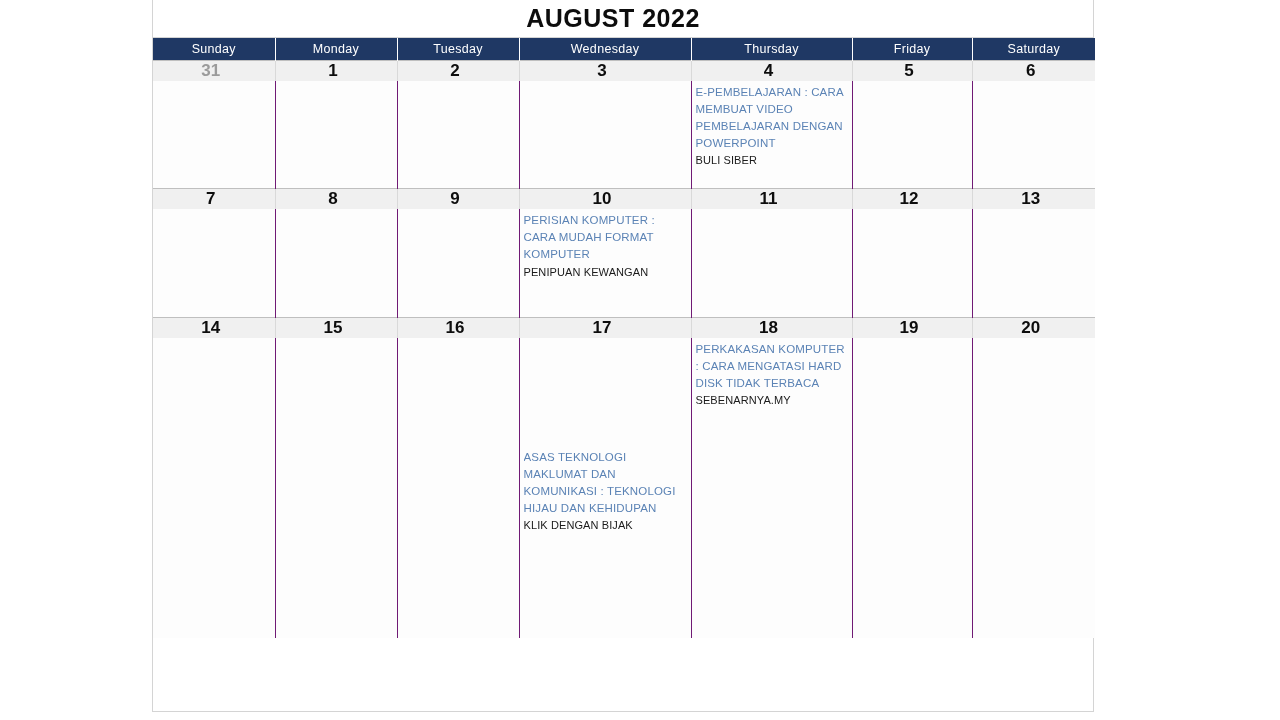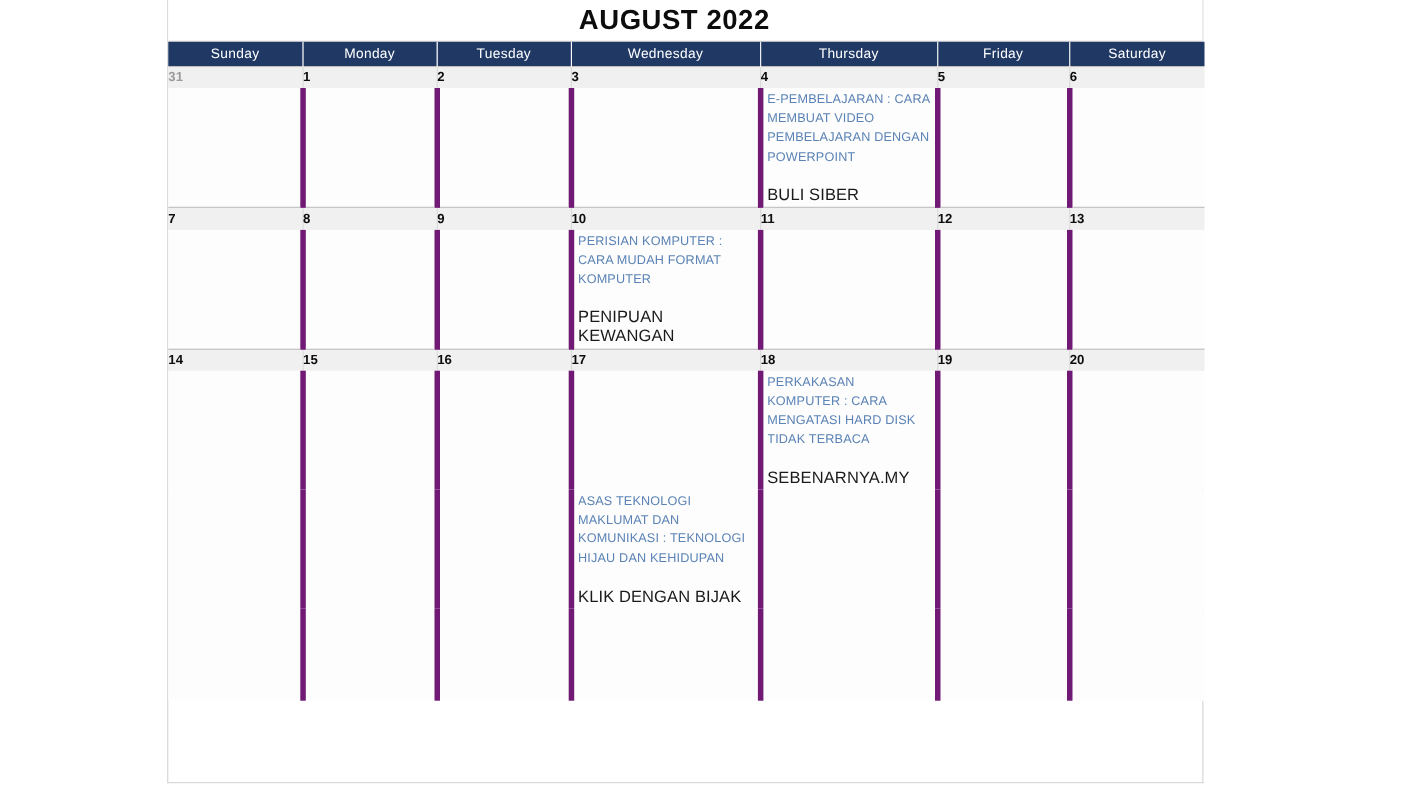--- a/index.html
+++ b/index.html
@@ -71,63 +71,62 @@
     border-right: 1px solid #ffffff;
     padding: 0;
   }
   thead th:first-child { border-left: none; }
   thead th:last-child  { border-right: none; }
 
   tr.date-row td {
     background: #f0f0f0;
     height: 20px;
     padding: 0 6px 0 0;
-    text-align: left;
+    text-align: center;
     vertical-align: middle;
-    font-size: 12px;
+    font-size: 17px;
     font-weight: bold;
     color: #0d0d0d;
     border-left: 1px solid #d9d9d9;
     border-right: 1px solid #d9d9d9;
     border-top: 1px solid #bfbfbf;
   }
   tr.date-row td:first-child { border-left: none; }
   tr.date-row td:last-child  { border-right: none; }
   tr.date-row td.muted { color: #9b9b9b; }
 
   tr.body-row td {
     background: #fdfdfd;
     height: 108px;
     vertical-align: top;
     padding: 3px 4px 2px 4px;
     border-left: 1px solid #d9d9d9;
-    border-right: 5px solid #701a75;
+    border-right: 1px solid #701a75;
     overflow: hidden;
   }
   tr.body-row td:first-child { border-left: none; }
   tr.body-row td:last-child  { border-right: none; }
 
   tr.body-row.last td { height: 84px; }
 
   .event-wrap { overflow: hidden; max-height: 104px; }
 
   .event-title {
     font-size: 11.5px;
     line-height: 17.2px;
     color: #5b83b5;
     letter-spacing: 0.15px;
     white-space: pre-wrap;
     word-break: break-word;
   }
   .event-source {
-    font-size: 15px;
+    font-size: 11px;
     line-height: 17.2px;
     color: #1a1a1a;
     letter-spacing: 0.1px;
-    margin-top: 17px;
     white-space: pre-wrap;
   }
 </style>
 </head>
 <body>
 
 <div id="calendar-frame">
 
   <div id="title-bar">
     <div id="title-text">AUGUST 2022</div>

